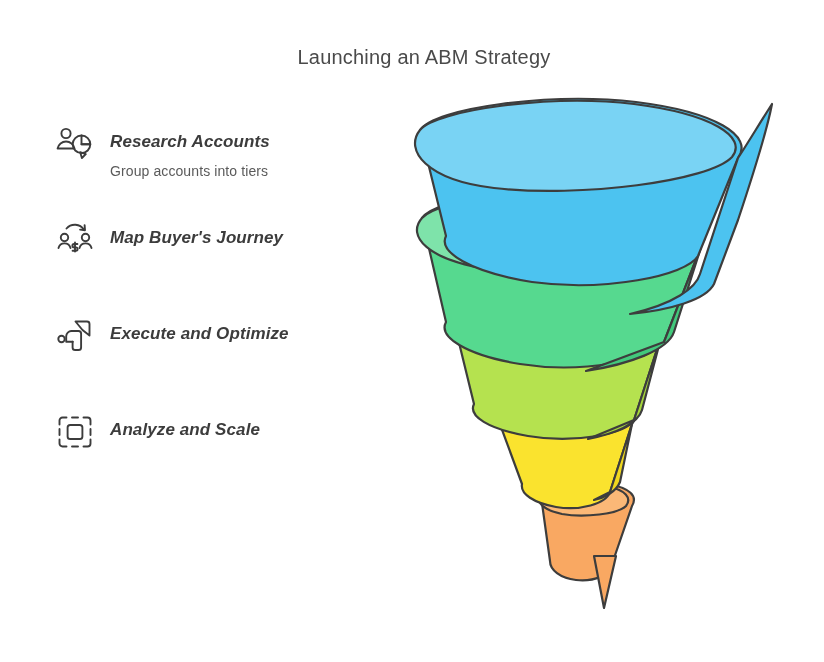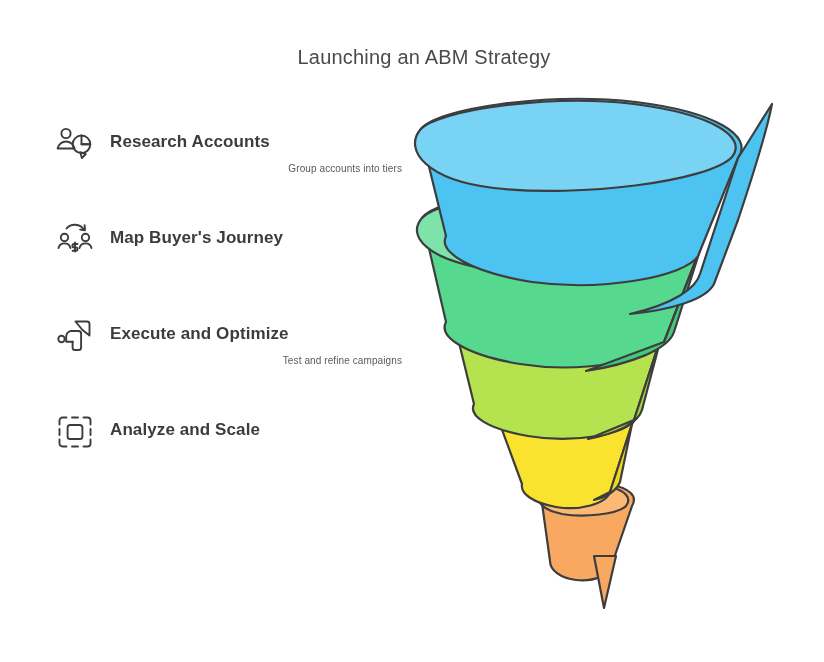--- a/index.html
+++ b/index.html
@@ -61,29 +61,29 @@
     display: block;
   }
   .step-title {
     font-size: 17px;
     font-weight: bold;
     color: #3c3c3c;
     line-height: 1.2;
     margin: 0;
     padding-top: 14px;
     letter-spacing: 0.1px;
+    font-style: italic;
   }
   .step-desc {
-    font-size: 10px;
+    font-size: 14px;
     font-weight: 400;
     color: #5a5a5a;
     margin: 0;
     padding-top: 11px;
     letter-spacing: 0.1px;
-    text-align: right;
   }
 
   
   .funnel {
     position: absolute;
     left: 398px;
     top: 88px;
     width: 400px;
     height: 525px;
   }
@@ -134,21 +134,20 @@
     <div class="step">
       <span class="step-icon">
         <svg width="40" height="38" viewBox="0 0 40 38" fill="none" stroke="#3c3c3c" stroke-width="1.9" stroke-linecap="round" stroke-linejoin="round">
           <path d="M20.5 4.5h11.5a2.5 2.5 0 0 1 2.5 2.5v11.5l-7-5.5z"></path>
           <path d="M16.5 14h7a2.6 2.6 0 0 1 2.6 2.6v13.8a2.6 2.6 0 0 1-2.6 2.6h-3.3a2.6 2.6 0 0 1-2.6-2.6v-5.6"></path>
           <path d="M16.5 14a5.3 5.3 0 0 0-5.3 5.3v5.5h6.6"></path>
           <circle cx="6.5" cy="22" r="3.2"></circle>
         </svg>
       </span>
       <div class="step-title">Execute and Optimize</div>
-      <div class="step-desc">Test and refine campaigns</div>
     </div>
 
     <div class="step">
       <span class="step-icon">
         <svg width="40" height="38" viewBox="0 0 40 38" fill="none" stroke="#3c3c3c" stroke-width="1.9" stroke-linecap="round" stroke-linejoin="round">
           <path d="M4.5 11.5v-4a3 3 0 0 1 3-3h4"></path>
           <path d="M28.5 4.5h4a3 3 0 0 1 3 3v4"></path>
           <path d="M35.5 26.5v4a3 3 0 0 1-3 3h-4"></path>
           <path d="M11.5 33.5h-4a3 3 0 0 1-3-3v-4"></path>
           <path d="M17 4.5h6"></path>

